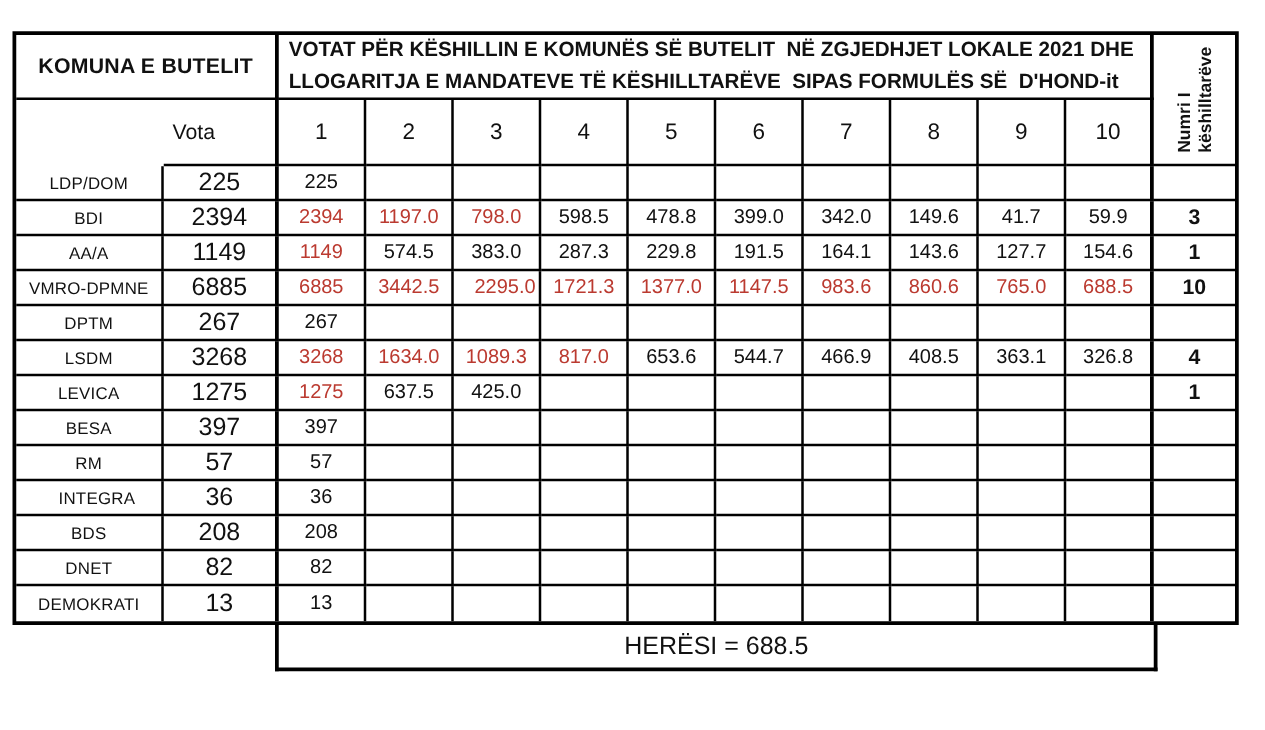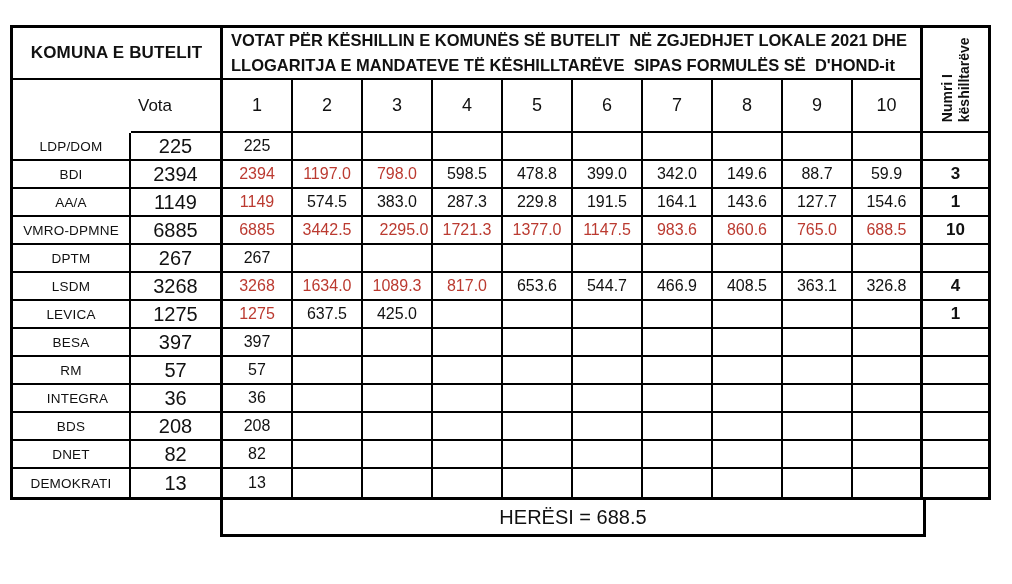--- a/index.html
+++ b/index.html
@@ -97,21 +97,21 @@
     <div class="cell party bb2 br2" style="grid-area: 4 / 1 / 5 / 2;">BDI</div>
     <div class="cell vota bb2 br3" style="grid-area: 4 / 2 / 5 / 3;">2394</div>
     <div class="cell q red bb2 br2" style="grid-area: 4 / 3 / 5 / 4;">2394</div>
     <div class="cell q red bb2 br2" style="grid-area: 4 / 4 / 5 / 5;">1197.0</div>
     <div class="cell q red bb2 br2" style="grid-area: 4 / 5 / 5 / 6;">798.0</div>
     <div class="cell q bb2 br2" style="grid-area: 4 / 6 / 5 / 7;">598.5</div>
     <div class="cell q bb2 br2" style="grid-area: 4 / 7 / 5 / 8;">478.8</div>
     <div class="cell q bb2 br2" style="grid-area: 4 / 8 / 5 / 9;">399.0</div>
     <div class="cell q bb2 br2" style="grid-area: 4 / 9 / 5 / 10;">342.0</div>
     <div class="cell q bb2 br2" style="grid-area: 4 / 10 / 5 / 11;">149.6</div>
-    <div class="cell q bb2 br2" style="grid-area: 4 / 11 / 5 / 12;">88.7</div>
+    <div class="cell q bb2 br2" style="grid-area: 4 / 11 / 5 / 12;">41.7</div>
     <div class="cell q bb2 br3" style="grid-area: 4 / 12 / 5 / 13;">59.9</div>
     <div class="cell mand bb2 " style="grid-area: 4 / 13 / 5 / 14;">3</div>
     <div class="cell party bb2 br2" style="grid-area: 5 / 1 / 6 / 2;">AA/A</div>
     <div class="cell vota bb2 br3" style="grid-area: 5 / 2 / 6 / 3;">1149</div>
     <div class="cell q red bb2 br2" style="grid-area: 5 / 3 / 6 / 4;">1149</div>
     <div class="cell q bb2 br2" style="grid-area: 5 / 4 / 6 / 5;">574.5</div>
     <div class="cell q bb2 br2" style="grid-area: 5 / 5 / 6 / 6;">383.0</div>
     <div class="cell q bb2 br2" style="grid-area: 5 / 6 / 6 / 7;">287.3</div>
     <div class="cell q bb2 br2" style="grid-area: 5 / 7 / 6 / 8;">229.8</div>
     <div class="cell q bb2 br2" style="grid-area: 5 / 8 / 6 / 9;">191.5</div>

